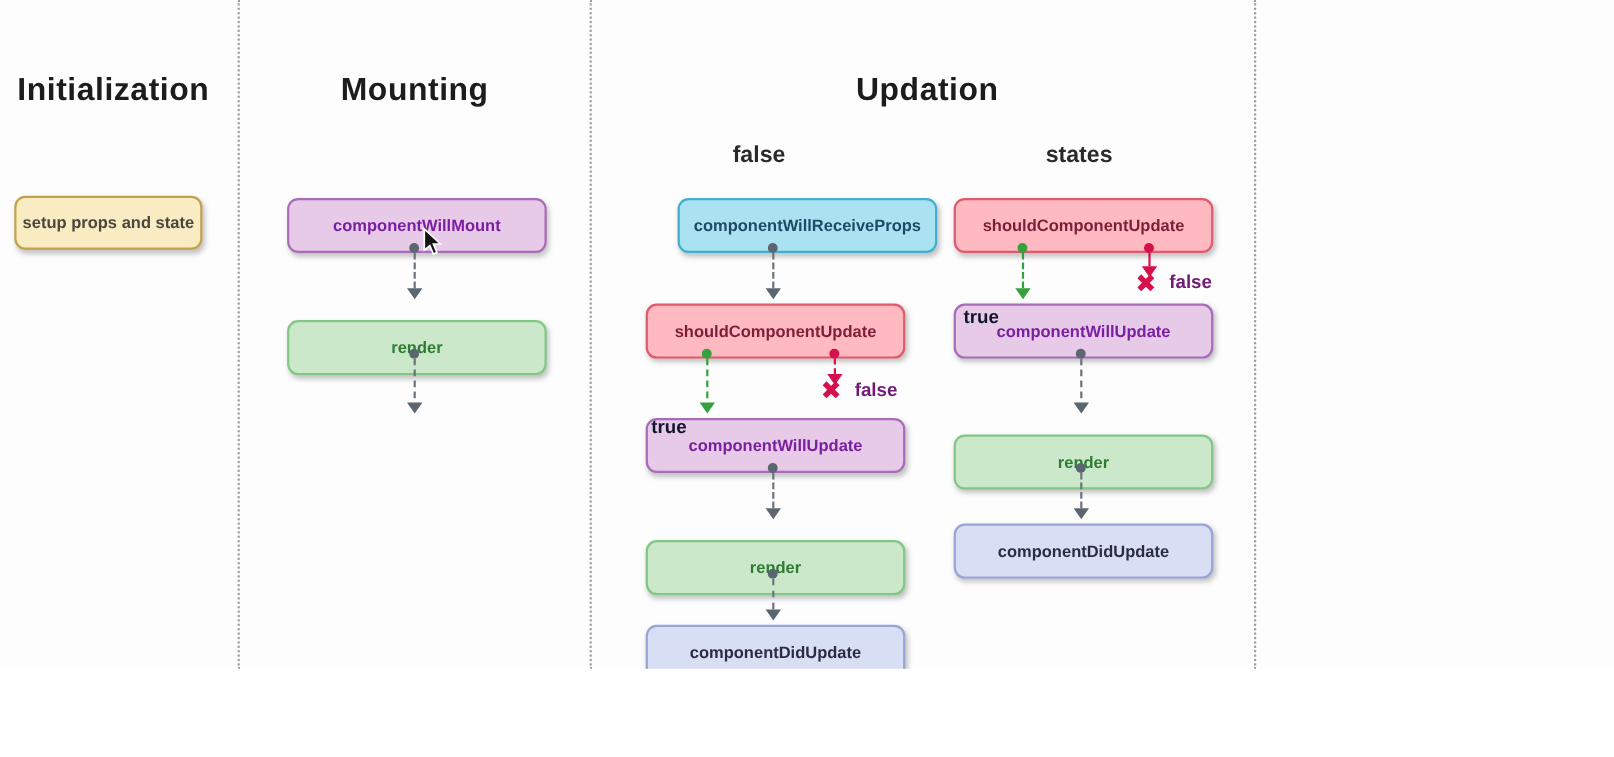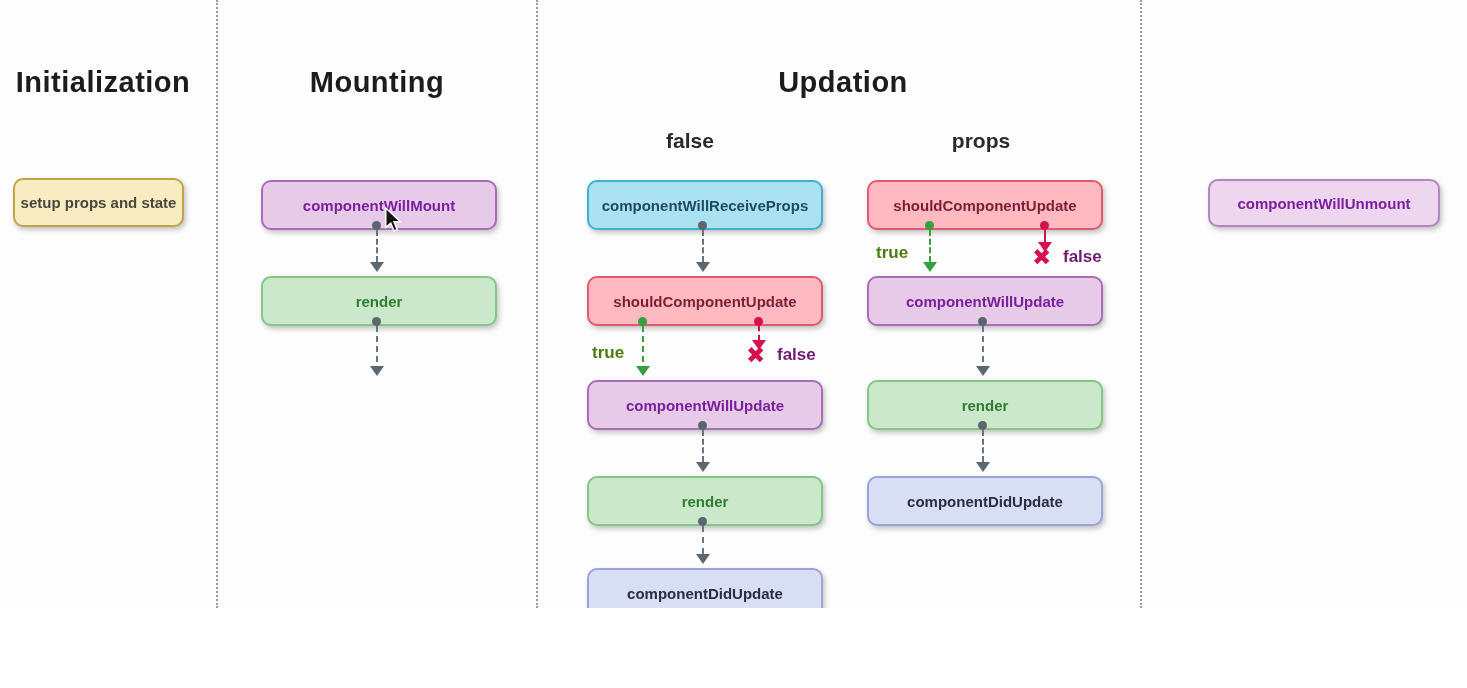--- a/index.html
+++ b/index.html
@@ -11,34 +11,34 @@
   .col-title{position:absolute;top:66px;transform:translateX(-50%);
     font-size:29px;font-weight:600;color:#1c1c1c;letter-spacing:.5px;white-space:nowrap;}
   .sub-title{position:absolute;top:129px;transform:translateX(-50%);
     font-size:21px;font-weight:600;color:#2a2a2a;white-space:nowrap;}
 
   .node{position:absolute;border-radius:10px;border:2px solid;display:flex;
     align-items:center;justify-content:center;font-size:15px;font-weight:700;
     box-shadow:2px 3px 5px rgba(90,90,90,.35);white-space:nowrap;}
   .n-yellow  {background:#f9ecc2;border-color:#c3a24c;color:#4a463b;}
   .n-purple  {background:#e7c9e8;border-color:#a86cb8;color:#7a1fa0;}
-  .n-green   {background:#cbe8ca;border-color:#82c785;color:#2e7d32;}
+  .n-green   {background:#cbe8ca;border-color:#82c785;color:#2e7d32;margin-top:15px;}
   .n-lavender{background:#d8def4;border-color:#9aa4d6;color:#2b2b45;}
-  .n-cyan    {background:#aae2f2;border-color:#3fb0d0;color:#1e4a63;}
+  .n-cyan    {background:#aae2f2;border-color:#3fb0d0;color:#1e4a63;margin-left:29px;}
   .n-pink    {background:#ffb9c1;border-color:#e05a6d;color:#7c1e35;}
   .n-lilac   {background:#eed7ee;border-color:#b286bd;color:#7a1fa0;}
 
   .dot{position:absolute;width:9px;height:9px;border-radius:50%;background:#5c6670;}
   .vdash{position:absolute;width:0;border-left:2px dashed #6b747c;}
   .arr{position:absolute;width:0;height:0;border-left:7px solid transparent;
     border-right:7px solid transparent;border-top:10px solid #5c6670;}
   .g .dot{background:#35a03c;} .g .vdash{border-left-color:#35a03c;} .g .arr{border-top-color:#35a03c;}
   .r .dot{background:#d6104d;} .r .vdash{border-left-color:#d6104d;} .r .arr{border-top-color:#d6104d;}
   .branch-label{position:absolute;font-size:17px;font-weight:600;white-space:nowrap;}
-  .lbl-true{color:#4d7c0f;} .lbl-false{color:#701a75;}
+  .lbl-true{color:#0f172a;margin-top:36px;} .lbl-false{color:#701a75;}
   .x-mark{position:absolute;font-size:23px;font-weight:900;color:#d6104d;line-height:1;}
 
   .wm{position:absolute;white-space:nowrap;letter-spacing:1px;}
   .wm1{left:1266px;top:642px;font-size:19px;color:#c7c7c7;}
   .wm2{left:1185px;top:650px;font-size:17px;color:#b3b3b3;}
 
   .cursor{position:absolute;left:383px;top:206px;}
 </style>
 </head>
 <body>
@@ -47,21 +47,21 @@
 
   <div class="divider" style="left:216px"></div>
   <div class="divider" style="left:536px"></div>
   <div class="divider" style="left:1140px"></div>
 
   <div class="col-title" style="left:103px">Initialization</div>
   <div class="col-title" style="left:377px">Mounting</div>
   <div class="col-title" style="left:843px">Updation</div>
 
   <div class="sub-title" style="left:690px">false</div>
-  <div class="sub-title" style="left:981px">props</div>
+  <div class="sub-title" style="left:981px">states</div>
 
   <div class="node n-purple" style="left:261px;top:180px;width:232px;height:46px">componentWillMount</div>
 
   <div class="node n-yellow" style="left:13px;top:178px;width:167px;height:45px">setup props and state</div>
   <div class="node n-green" style="left:261px;top:276px;width:232px;height:46px">render</div>
 
   <div>
     <div class="dot" style="left:372px;top:221px"></div>
     <div class="vdash" style="left:376px;top:230px;height:32px"></div>
     <div class="arr" style="left:370px;top:262px"></div>
@@ -133,17 +133,16 @@
     <div class="dot" style="left:978px;top:317px"></div>
     <div class="vdash" style="left:982px;top:326px;height:36px"></div>
     <div class="arr" style="left:976px;top:366px"></div>
   </div>
   <div>
     <div class="dot" style="left:978px;top:421px"></div>
     <div class="vdash" style="left:982px;top:430px;height:32px"></div>
     <div class="arr" style="left:976px;top:462px"></div>
   </div>
 
-  <div class="node n-lilac" style="left:1208px;top:179px;width:228px;height:44px">componentWillUnmount</div>
 
   <div class="wm wm2">CSDN @萌萌哒の瑞萌萌</div>
 
 </div>
 
 </body></html>

